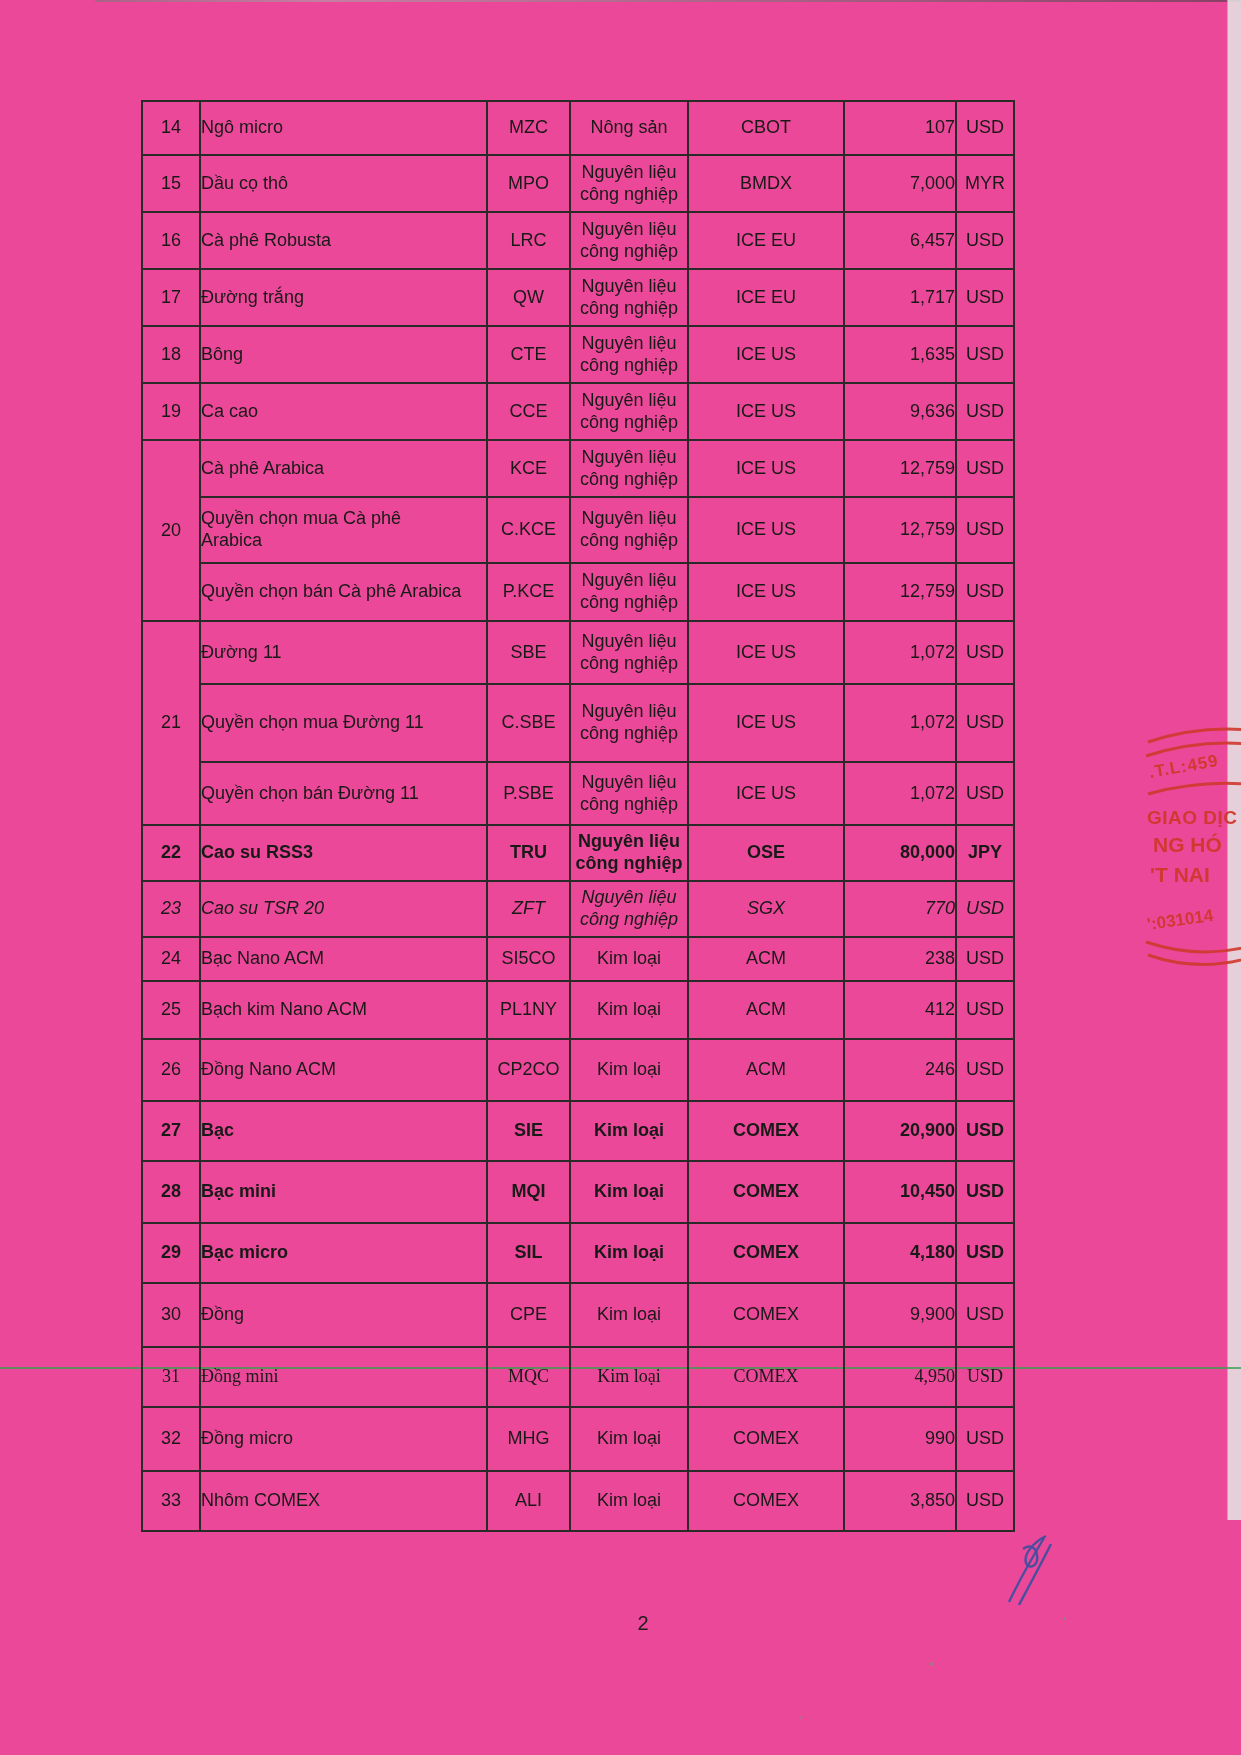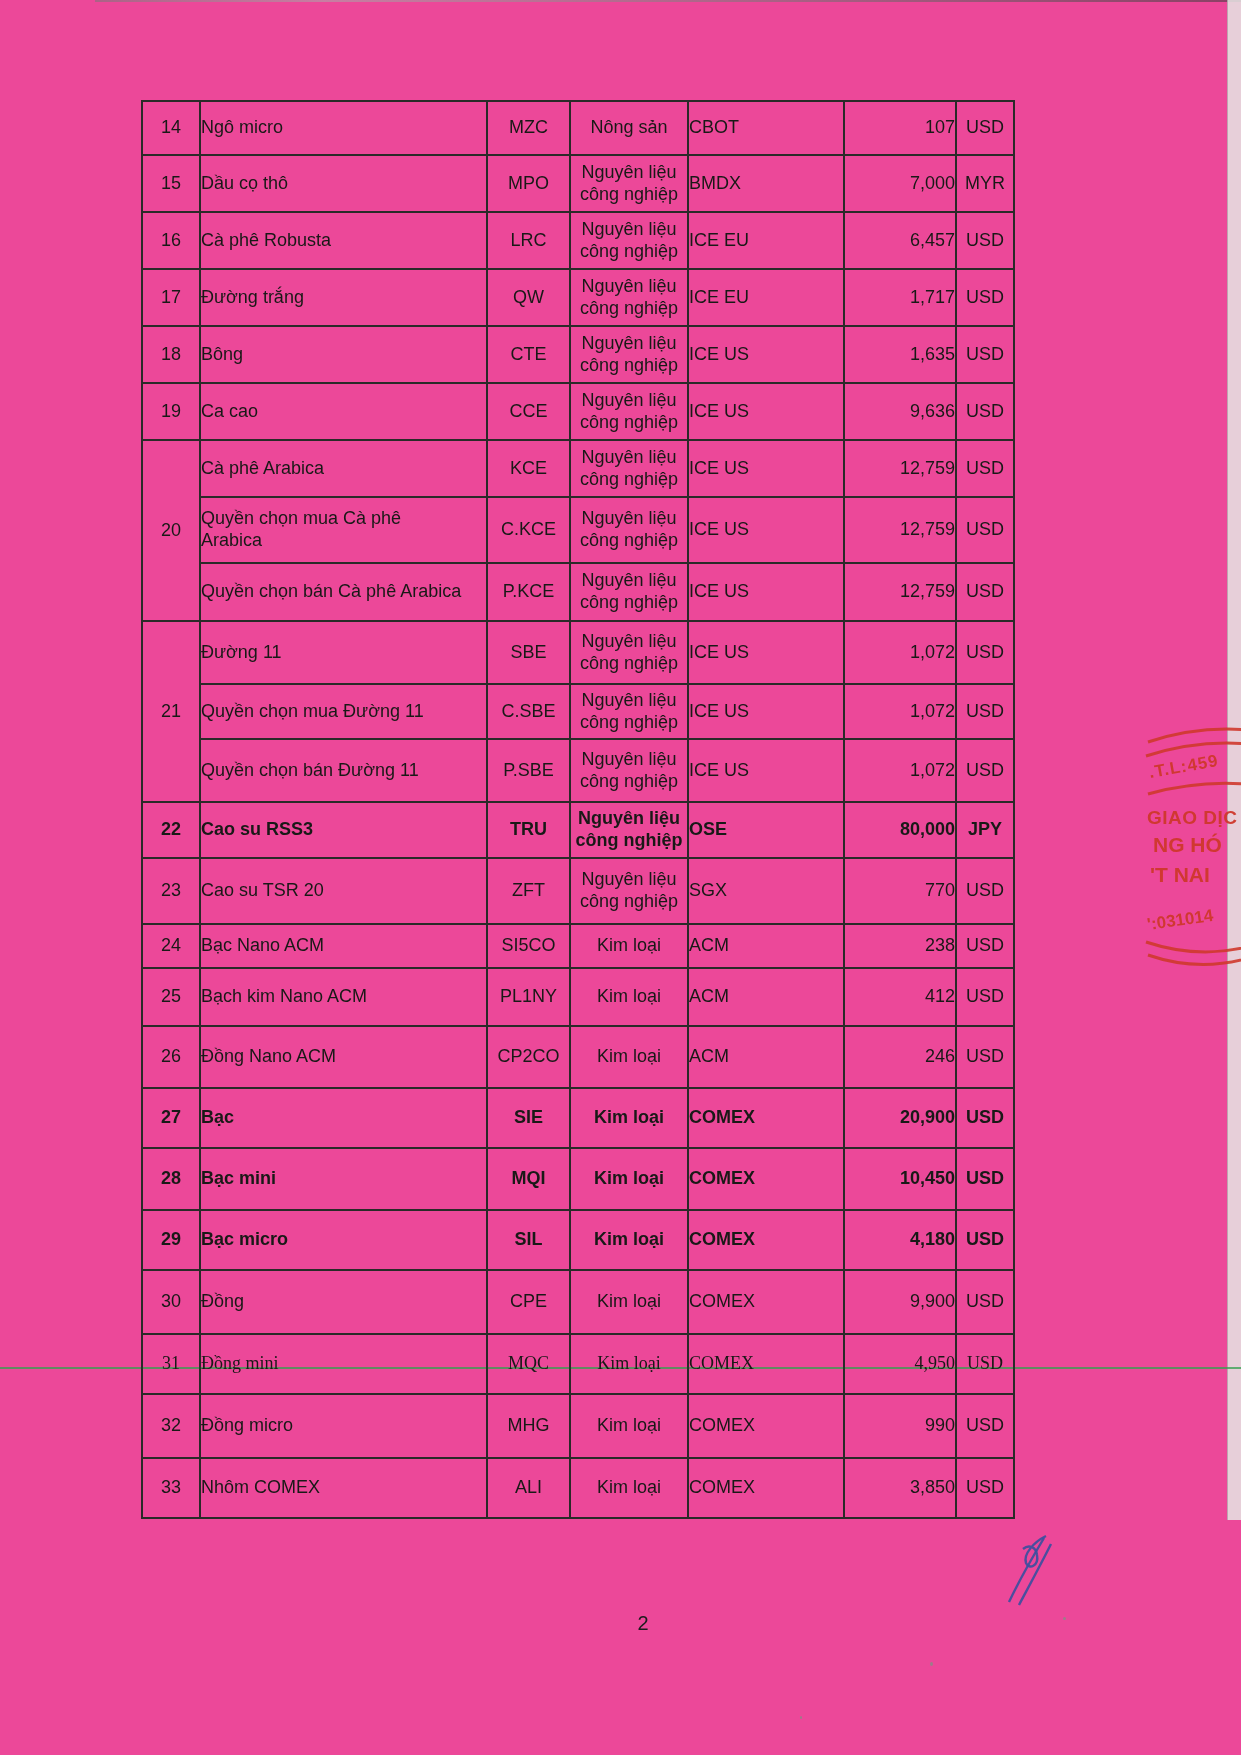--- a/index.html
+++ b/index.html
@@ -21,21 +21,21 @@
     border:2px solid #2a2a28;
     font-size:18px;color:#191917;
     vertical-align:middle;
     padding:0;line-height:1.22;
     background:transparent;
   }
   .c-stt {text-align:center;}
   .c-name{text-align:left;padding:2px 3px 2px 13px;}
   .c-code{text-align:center;}
   .c-cat {text-align:center;padding:2px 6px;}
-  .c-exch{}
+  .c-exch{text-align:center;}
   .c-val {text-align:right;padding-right:22px;}
   .c-cur {text-align:center;}
   tr.bold td{font-weight:bold;}
   .wrap-narrow{display:inline-block;width:218px;}
   
   .page-num{
     position:absolute;left:600px;top:1612px;width:86px;
     text-align:center;font-size:20px;color:#1c1c1c;
   }
   
@@ -174,21 +174,21 @@
         </tr>
         <tr style="height: 63px;">
           <td class="c-stt" rowspan="3">21</td>
           <td class="c-name">Đường 11</td>
           <td class="c-code">SBE</td>
           <td class="c-cat">Nguyên liệu công nghiệp</td>
           <td class="c-exch">ICE US</td>
           <td class="c-val">1,072</td>
           <td class="c-cur">USD</td>
         </tr>
-        <tr style="height: 55px; padding-left: 34px;">
+        <tr style="height: 78px; padding-left: 34px;">
           <td class="c-name">Quyền chọn mua Đường 11</td>
           <td class="c-code">C.SBE</td>
           <td class="c-cat">Nguyên liệu công nghiệp</td>
           <td class="c-exch">ICE US</td>
           <td class="c-val">1,072</td>
           <td class="c-cur">USD</td>
         </tr>
         <tr style="height: 63px;">
           <td class="c-name">Quyền chọn bán Đường 11</td>
           <td class="c-code">P.SBE</td>
@@ -199,21 +199,21 @@
         </tr>
         <tr class="bold" style="height: 56px;">
           <td class="c-stt" rowspan="1">22</td>
           <td class="c-name">Cao su RSS3</td>
           <td class="c-code">TRU</td>
           <td class="c-cat">Nguyên liệu công nghiệp</td>
           <td class="c-exch">OSE</td>
           <td class="c-val">80,000</td>
           <td class="c-cur">JPY</td>
         </tr>
-        <tr style="height: 66px;">
+        <tr style="height: 56px; font-style: italic;">
           <td class="c-stt" rowspan="1">23</td>
           <td class="c-name">Cao su TSR 20</td>
           <td class="c-code">ZFT</td>
           <td class="c-cat">Nguyên liệu công nghiệp</td>
           <td class="c-exch">SGX</td>
           <td class="c-val">770</td>
           <td class="c-cur">USD</td>
         </tr>
         <tr style="height: 44px;">
           <td class="c-stt" rowspan="1">24</td>

